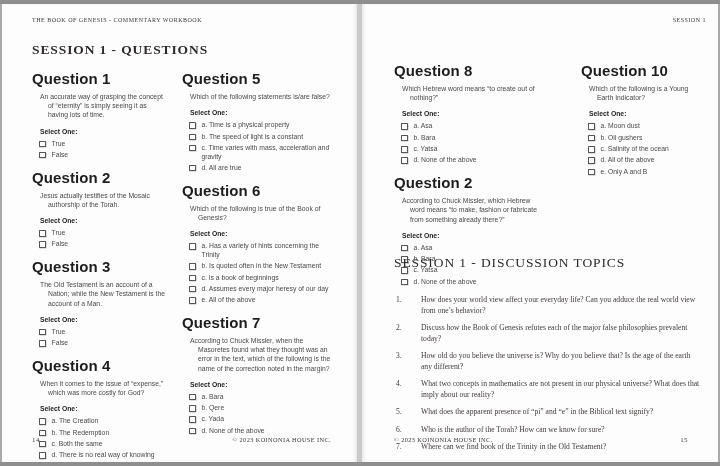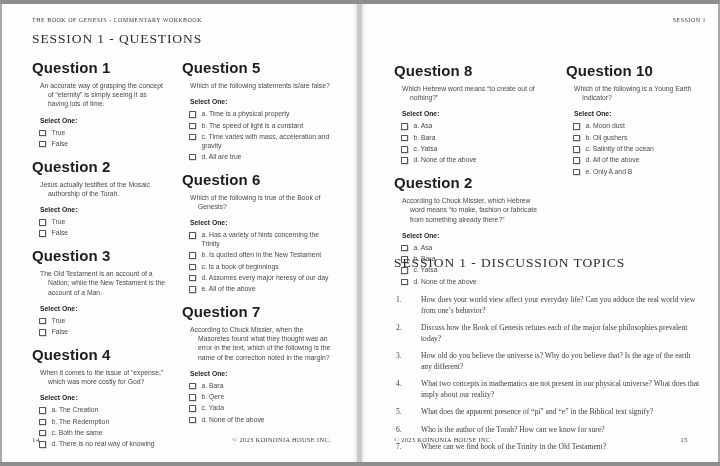--- a/index.html
+++ b/index.html
@@ -17,28 +17,28 @@
   .page-inner{position:absolute;top:10px;left:30px;right:26px;bottom:34px;}
   .page-right .page-inner{left:32px;right:12px;}
 
   .running-header{
     font-family:"Liberation Serif",serif;font-size:6px;letter-spacing:.5px;
     color:#3d3a3a;font-variant:small-caps;text-transform:uppercase;margin-top:3px;
   }
   .running-header.rh-right{text-align:right;}
   .section-title{
     font-family:"Liberation Serif",serif;font-size:13.5px;letter-spacing:.9px;
-    color:#2e2a2b;margin-top:8px;font-weight:400;
+    color:#2e2a2b;margin-top:19px;font-weight:700;
   }
   .cols{display:flex;gap:14px;margin-top:3px;}
   .col-a{width:136px;flex:none;}
   .col-b{flex:1;min-width:0;}
   .cols-right{display:flex;gap:22px;margin-top:30px;height:200px;box-sizing:border-box;}
   .col-c{width:150px;flex:none;}
-  .col-d{flex:1;min-width:0;}
+  .col-d{flex:1;min-width:0;margin-left:15px;}
 
   .q-title{
     font-weight:bold;font-size:15px;color:#1d1d1d;margin:9px 0 5px;letter-spacing:.1px;
   }
   .q-body{
     font-size:6.8px;line-height:1.35;color:#4a4a4a;
     margin:0;padding-left:16px;text-indent:-8px;
   }
   .select-one{font-size:6.8px;font-weight:bold;color:#232323;margin:8px 0 5px 8px;}
   .opts{margin-left:7px;}

